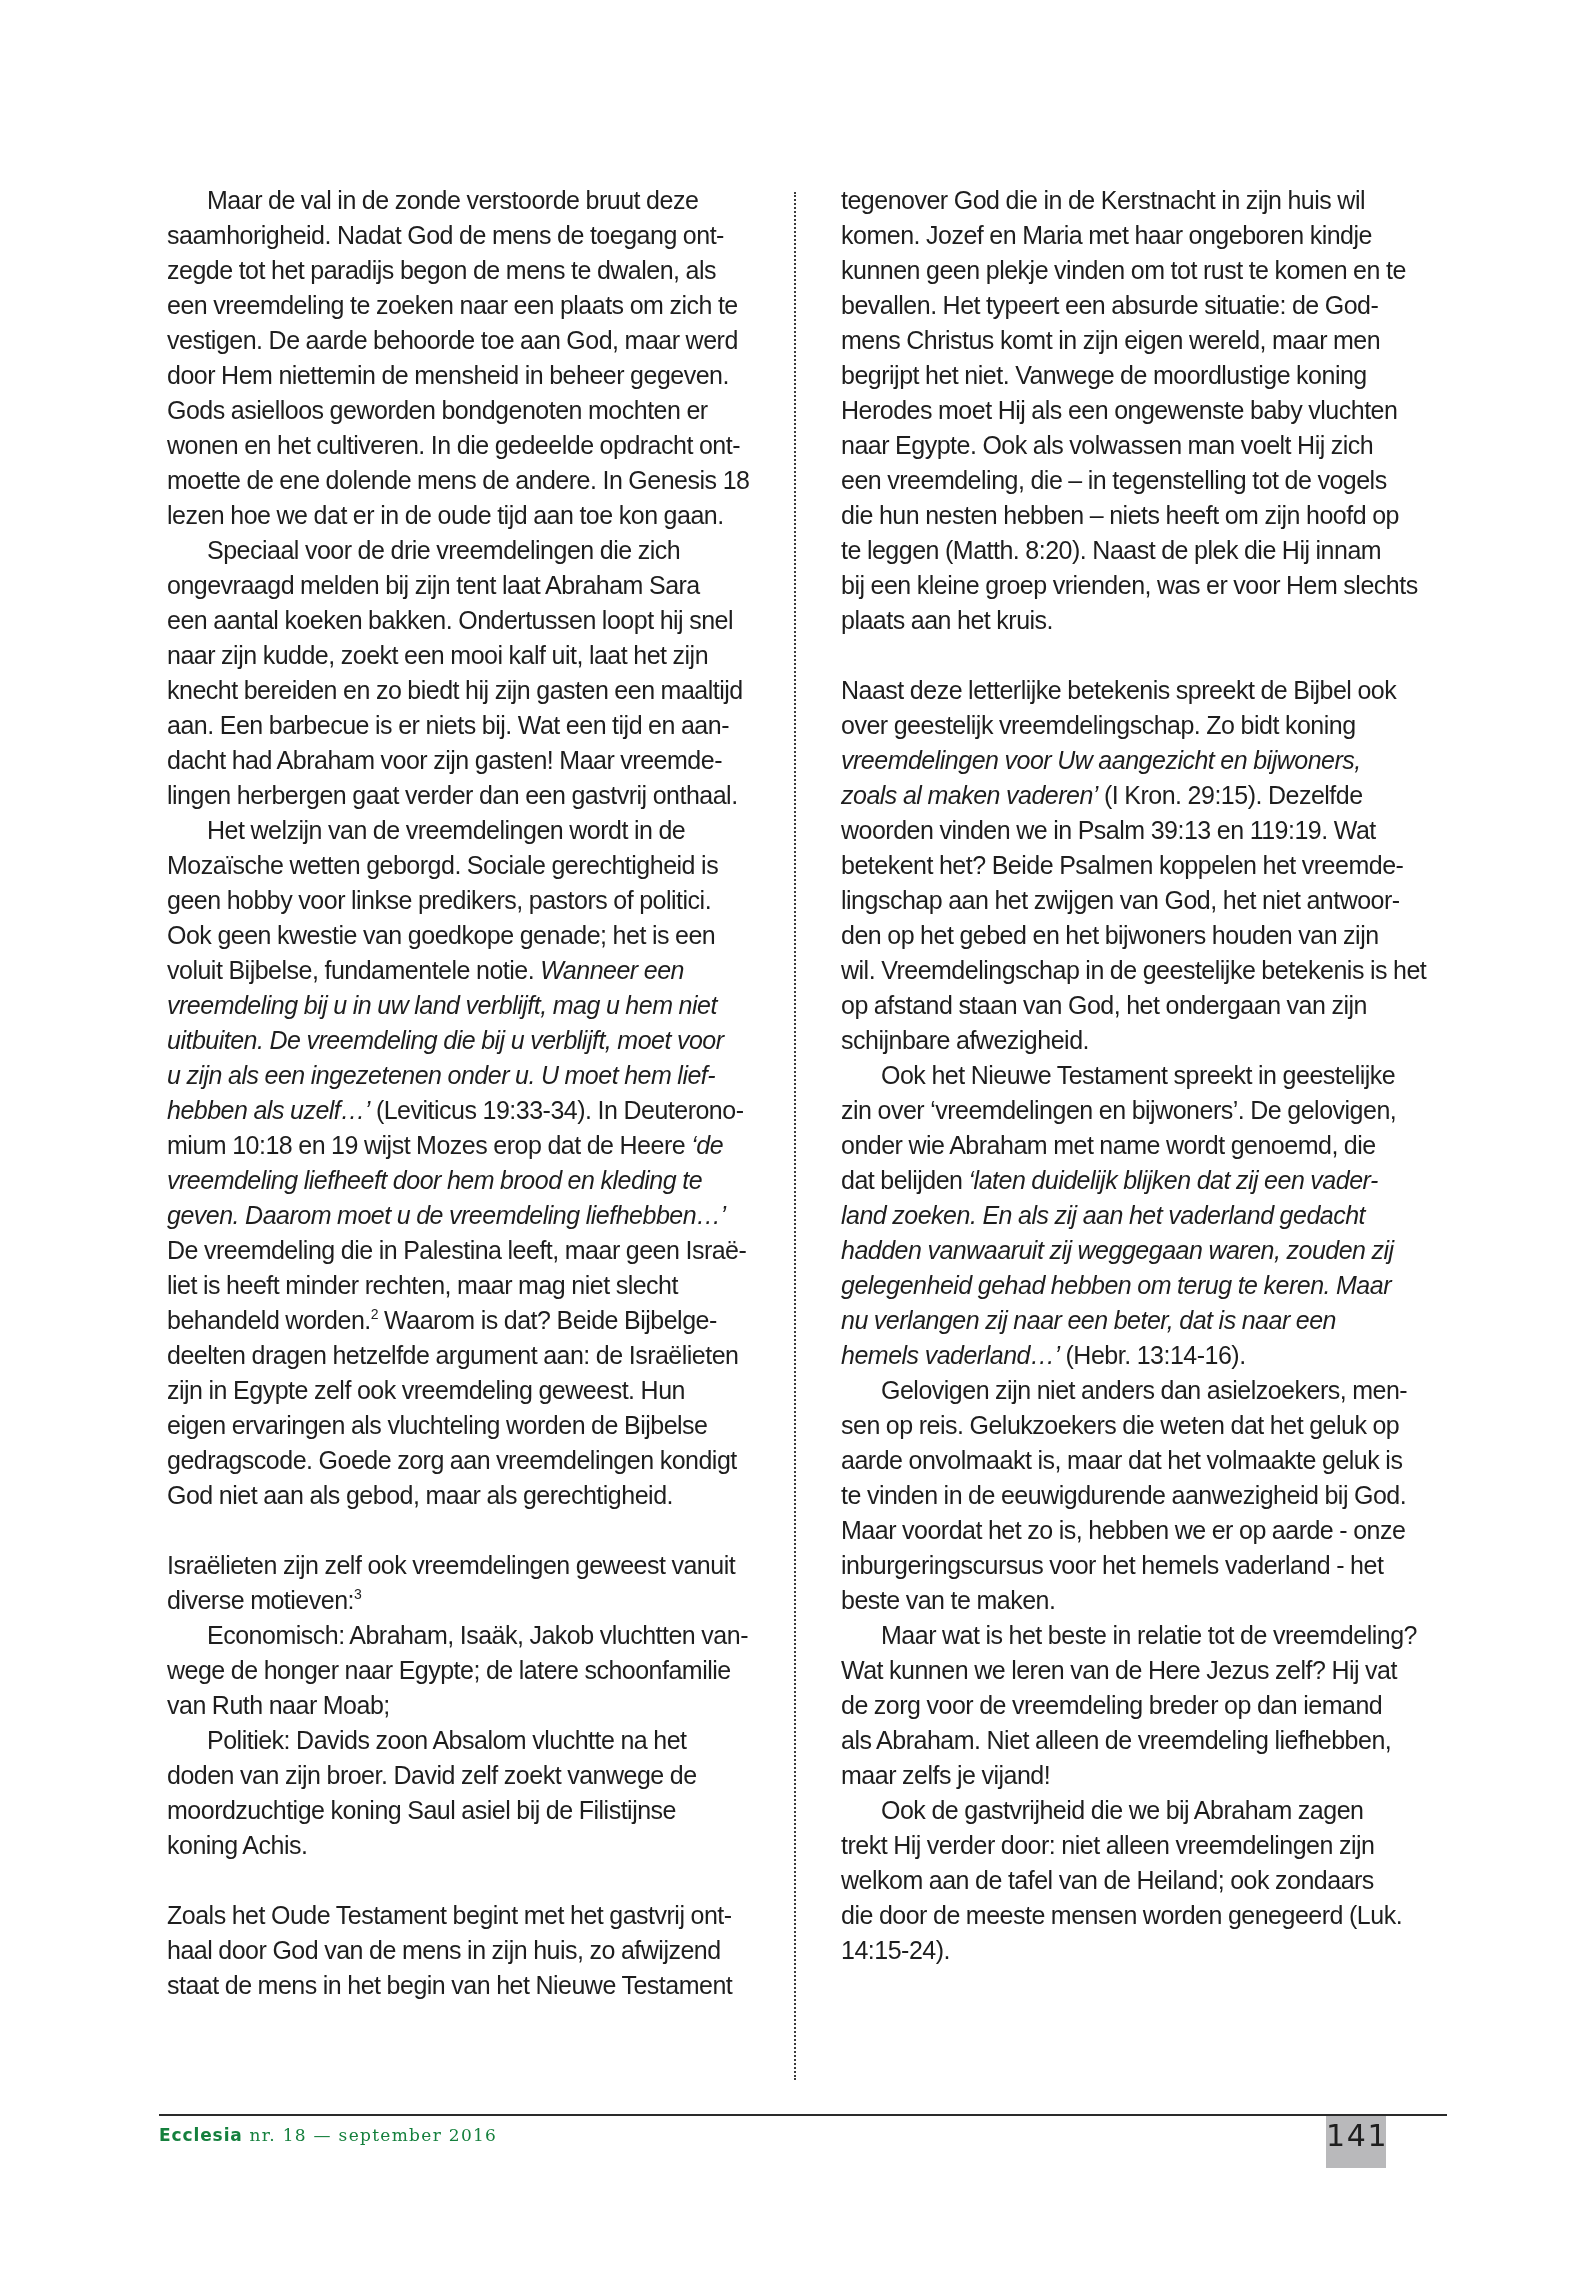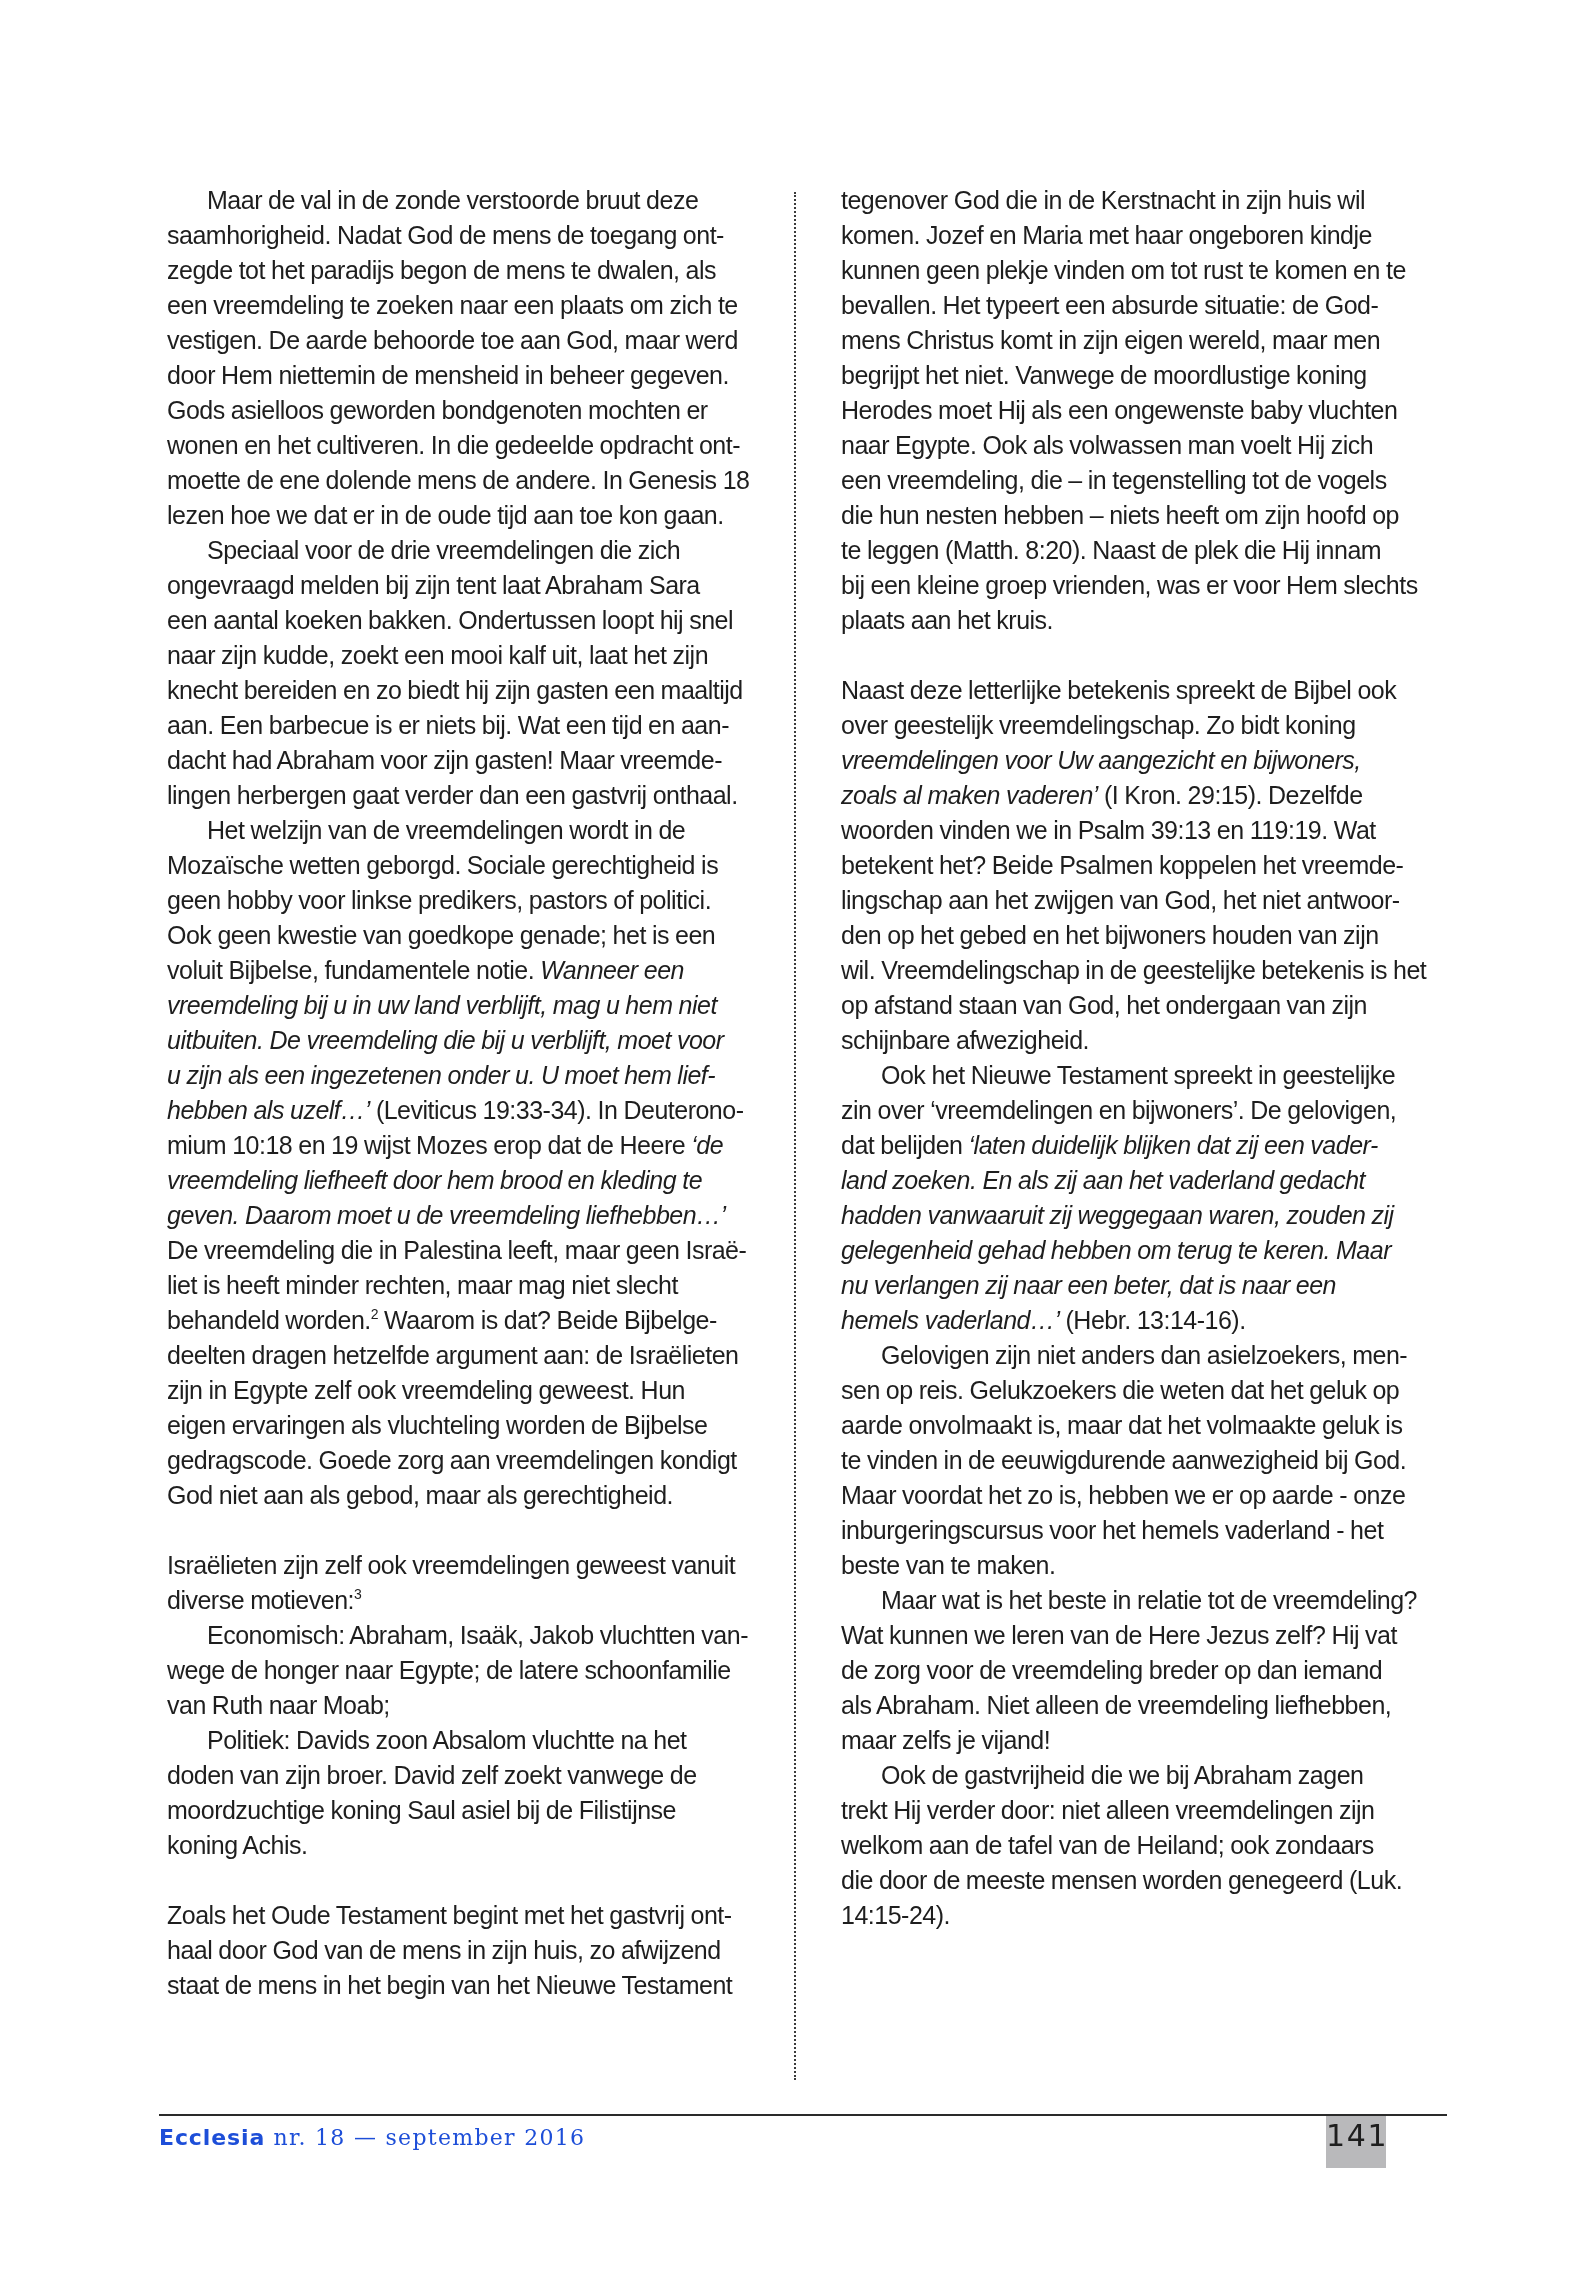--- a/index.html
+++ b/index.html
@@ -59,23 +59,23 @@
       top: 2114px;
       width: 1288px;
       height: 1.7px;
       background: #2a2a2a;
     }
     .footer-left {
       position: absolute;
       left: 159px;
       top: 2125px;
       font-family: "DejaVu Serif", "Liberation Serif", serif;
-      font-size: 22px;
+      font-size: 17px;
       letter-spacing: 1.3px;
-      color: #1d4ed8;
+      color: #15803d;
     }
     .footer-left .brand {
       font-family: "DejaVu Sans", "Liberation Sans", sans-serif;
       font-weight: bold;
       letter-spacing: 0.9px;
     }
     .page-num {
       position: absolute;
       left: 1326px;
       top: 2116px;
@@ -189,20 +189,21 @@
         <span class="line"><span>betekent het? Beide Psalmen koppelen het vreemde-</span></span>
         <span class="line"><span>lingschap aan het zwijgen van God, het niet antwoor-</span></span>
         <span class="line"><span>den op het gebed en het bijwoners houden van zijn</span></span>
         <span class="line"><span>wil. Vreemdelingschap in de geestelijke betekenis is het</span></span>
         <span class="line"><span>op afstand staan van God, het ondergaan van zijn</span></span>
         <span class="line"><span>schijnbare afwezigheid.</span></span>
       </div>
       <div>
         <span class="line indent"><span>Ook het Nieuwe Testament spreekt in geestelijke</span></span>
         <span class="line"><span>zin over ‘vreemdelingen en bijwoners’. De gelovigen,</span></span>
+        <span class="line"><span>onder wie Abraham met name wordt genoemd, die</span></span>
         <span class="line"><span>dat belijden </span><i>‘laten duidelijk blijken dat zij een vader-</i></span>
         <span class="line"><i>land zoeken. En als zij aan het vaderland gedacht</i></span>
         <span class="line"><i>hadden vanwaaruit zij weggegaan waren, zouden zij</i></span>
         <span class="line"><i>gelegenheid gehad hebben om terug te keren. Maar</i></span>
         <span class="line"><i>nu verlangen zij naar een beter, dat is naar een</i></span>
         <span class="line"><i>hemels vaderland…’</i><span> (Hebr. 13:14-16).</span></span>
       </div>
       <div>
         <span class="line indent"><span>Gelovigen zijn niet anders dan asielzoekers, men-</span></span>
         <span class="line"><span>sen op reis. Gelukzoekers die weten dat het geluk op</span></span>

